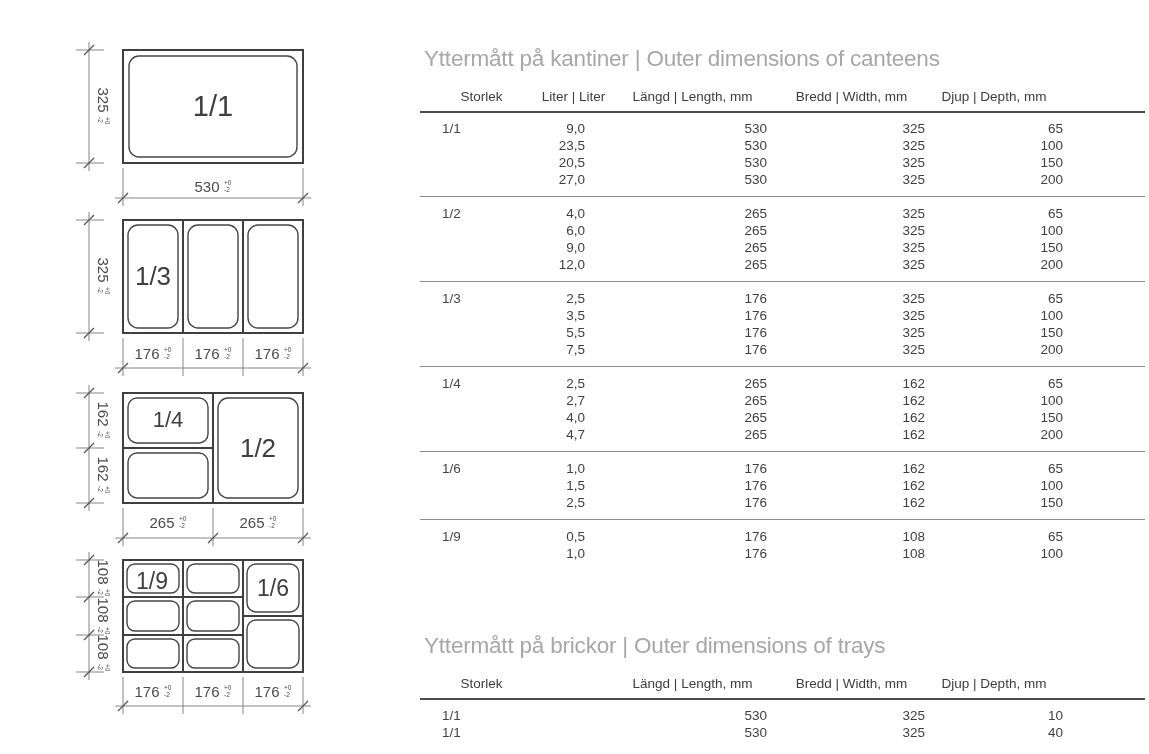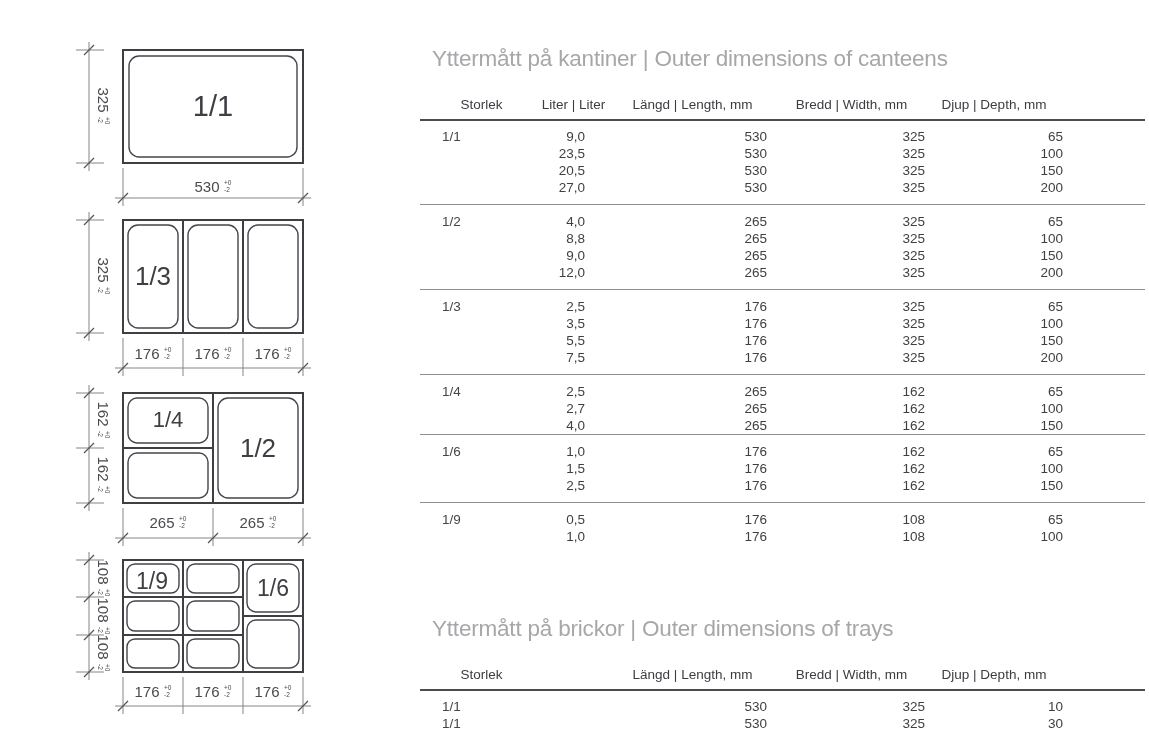--- a/index.html
+++ b/index.html
@@ -15,21 +15,21 @@
   .pan    { fill:none; stroke:#45454a; stroke-width:1.4; }
   .dim    { fill:none; stroke:#85858a; stroke-width:1; }
   .tick   { fill:none; stroke:#55555a; stroke-width:1.3; }
   text.pan-label { fill:#3e3e43; font-weight:400; }
   text.dim-num   { fill:#4a4a4f; font-size:15px; }
   text.tol       { fill:#4a4a4f; font-size:6.5px; }
 
   
   .tables { position:absolute; left:420px; top:0; width:725px; }
   h2.sec-title {
-    margin:12px; font-size:22.5px; font-weight:400; letter-spacing:-0.2px;
+    margin:4px; font-size:22.5px; font-weight:400; letter-spacing:-0.2px;
     color:#a7a7aa;
   }
   h2#canteens-title { margin-top:46px; }
   h2#trays-title    { margin-top:63px; }
   table { border-collapse:collapse; width:725px; table-layout:fixed; margin-top:2px; }
   col.c1{width:120px} col.c2{width:67px} col.c3{width:171px}
   col.c4{width:147px} col.c5{width:138px} col.c6{width:82px}
   th, td {
     font-size:13.5px; color:#3f3f44; line-height:17px; padding:0;
     white-space:nowrap; overflow:visible;
@@ -236,21 +236,21 @@
           <tr class="group-start">
             <td class="c1">1/2</td>
             <td class="c2">4,0</td>
             <td class="c3">265</td>
             <td class="c4">325</td>
             <td class="c5">65</td>
             <td class="c6"></td>
           </tr>
           <tr class="">
             <td class="c1"></td>
-            <td class="c2">8,8</td>
+            <td class="c2">6,0</td>
             <td class="c3">265</td>
             <td class="c4">325</td>
             <td class="c5">100</td>
             <td class="c6"></td>
           </tr>
           <tr class="">
             <td class="c1"></td>
             <td class="c2">9,0</td>
             <td class="c3">265</td>
             <td class="c4">325</td>
@@ -312,20 +312,28 @@
             <td class="c4">162</td>
             <td class="c5">100</td>
             <td class="c6"></td>
           </tr>
           <tr class="">
             <td class="c1"></td>
             <td class="c2">4,0</td>
             <td class="c3">265</td>
             <td class="c4">162</td>
             <td class="c5">150</td>
+            <td class="c6"></td>
+          </tr>
+          <tr class="group-end">
+            <td class="c1"></td>
+            <td class="c2">4,7</td>
+            <td class="c3">265</td>
+            <td class="c4">162</td>
+            <td class="c5">200</td>
             <td class="c6"></td>
           </tr>
           <tr class="group-start">
             <td class="c1">1/6</td>
             <td class="c2">1,0</td>
             <td class="c3">176</td>
             <td class="c4">162</td>
             <td class="c5">65</td>
             <td class="c6"></td>
           </tr>
@@ -392,19 +400,19 @@
             <td class="c3">530</td>
             <td class="c4">325</td>
             <td class="c5">10</td>
             <td class="c6"></td>
           </tr>
           <tr class="group-end">
             <td class="c1">1/1</td>
             <td class="c2"></td>
             <td class="c3">530</td>
             <td class="c4">325</td>
-            <td class="c5">30</td>
+            <td class="c5">40</td>
             <td class="c6"></td>
           </tr>
         </tbody>
     </table>
   </div>
 </div>
 
 </body></html>

